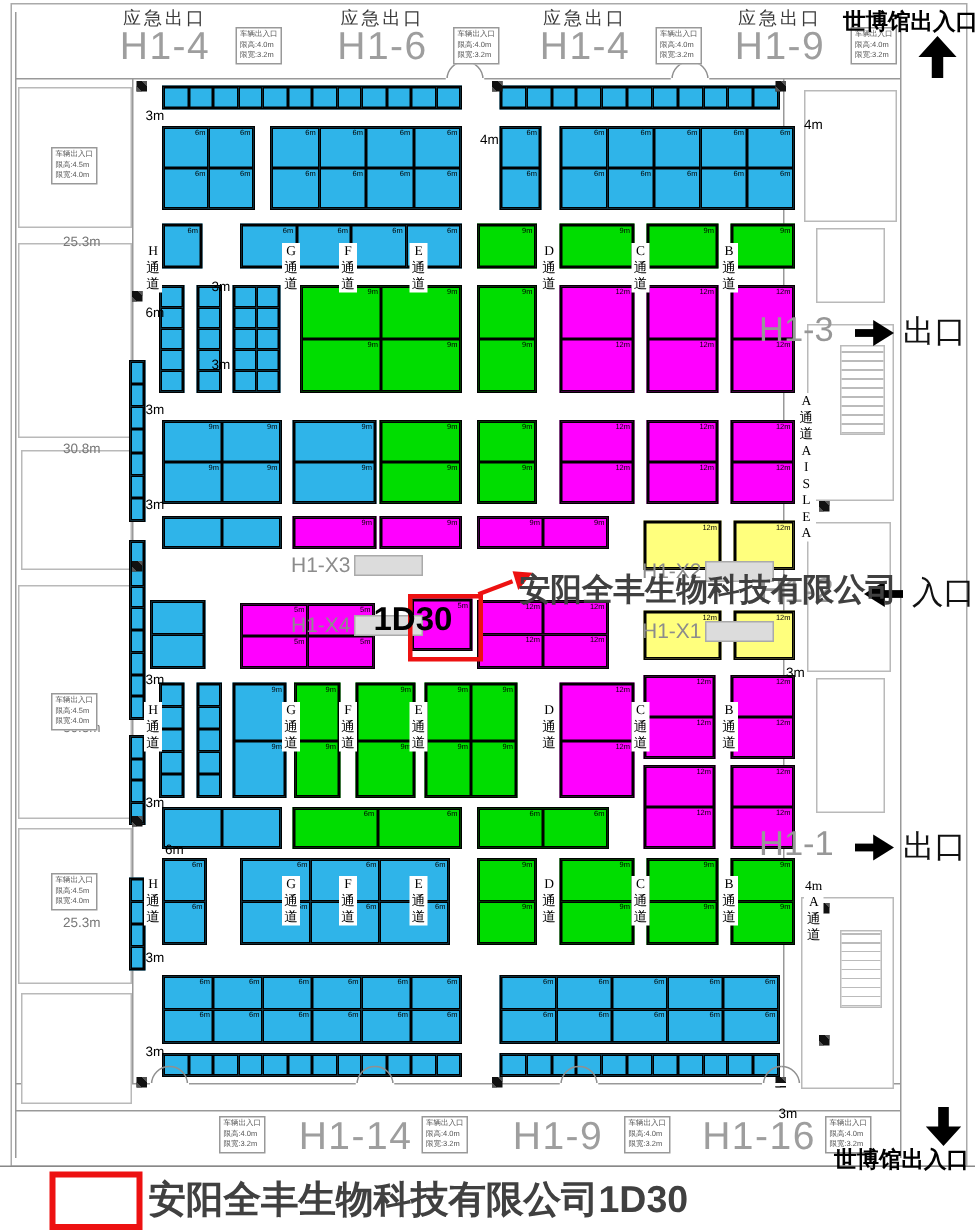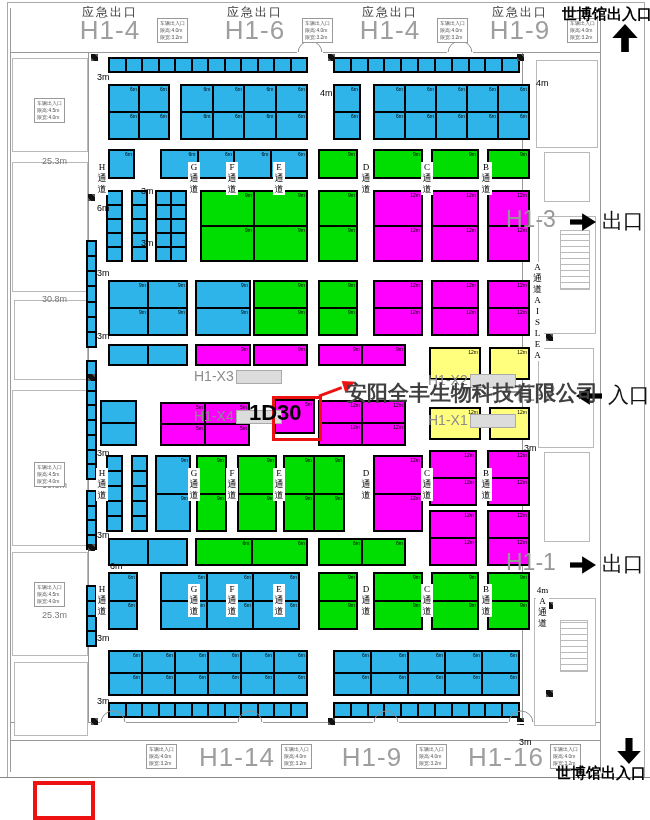--- a/index.html
+++ b/index.html
@@ -57,20 +57,21 @@
   <div class="abs" style="left:317px;top:379px;z-index:9;">
     <svg width="38" height="19" viewBox="0 0 40 20">
       <path d="M2,18 L26,9" stroke="#ed1111" stroke-width="3" fill="none"></path>
       <polygon points="26,2 40,3 30,15" fill="#ed1111"></polygon>
     </svg>
   </div>
   <div class="abs redtext" style="left:346px;top:379px;font-size:21px;">安阳全丰生物科技有限公司</div>
 
   <div class="abs" style="left:0;top:777px;width:650px;height:1px;background:#888;"></div>
   <div class="abs" style="left:33px;top:781px;width:54px;height:31px;border:4px solid #ed1111;"></div>
+  <div class="abs redtext" style="left:99px;top:783px;font-size:25px;">安阳全丰生物科技有限公司1D30</div>
 
 <div class="abs" style="left: 10px; top: 8px; width: 1px; height: 764px; background: rgb(153, 153, 153);"></div>
     <div class="abs" style="left: 88px; top: 52px; width: 1px; height: 670px; background: rgb(153, 153, 153);"></div>
     <div class="abs" style="left: 522px; top: 52px; width: 1px; height: 670px; background: rgb(153, 153, 153);"></div>
     <div class="abs" style="left: 600px; top: 8px; width: 1px; height: 764px; background: rgb(153, 153, 153);"></div>
     <div class="abs" style="left: 10px; top: 52px; width: 590px; height: 1px; background: rgb(153, 153, 153);"></div>
     <div class="abs" style="left: 10px; top: 722px; width: 590px; height: 1px; background: rgb(153, 153, 153);"></div>
     <div class="abs" style="left: 10px; top: 740px; width: 590px; height: 1px; background: rgb(153, 153, 153);"></div>
     <div class="abs room" style="left: 12px; top: 58px; width: 74px; height: 92px;"></div>
     <div class="abs room" style="left: 12px; top: 162px; width: 74px; height: 128px;"></div>

